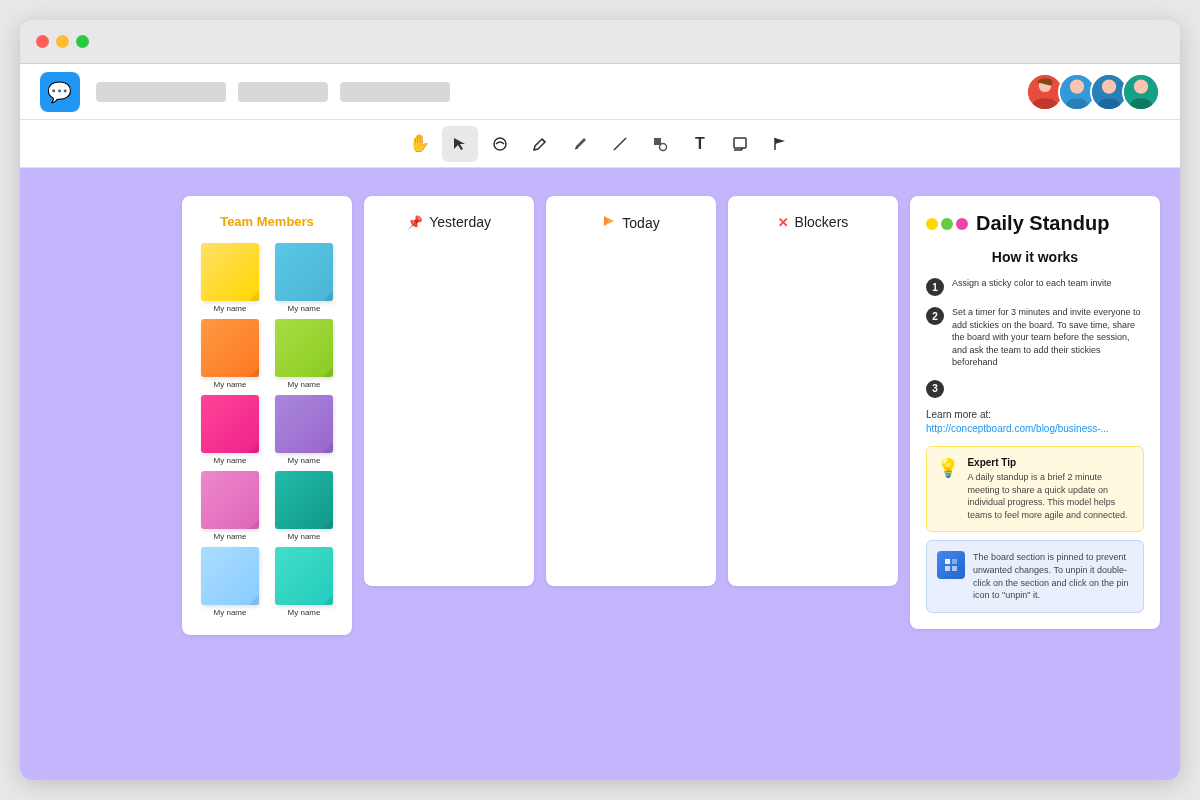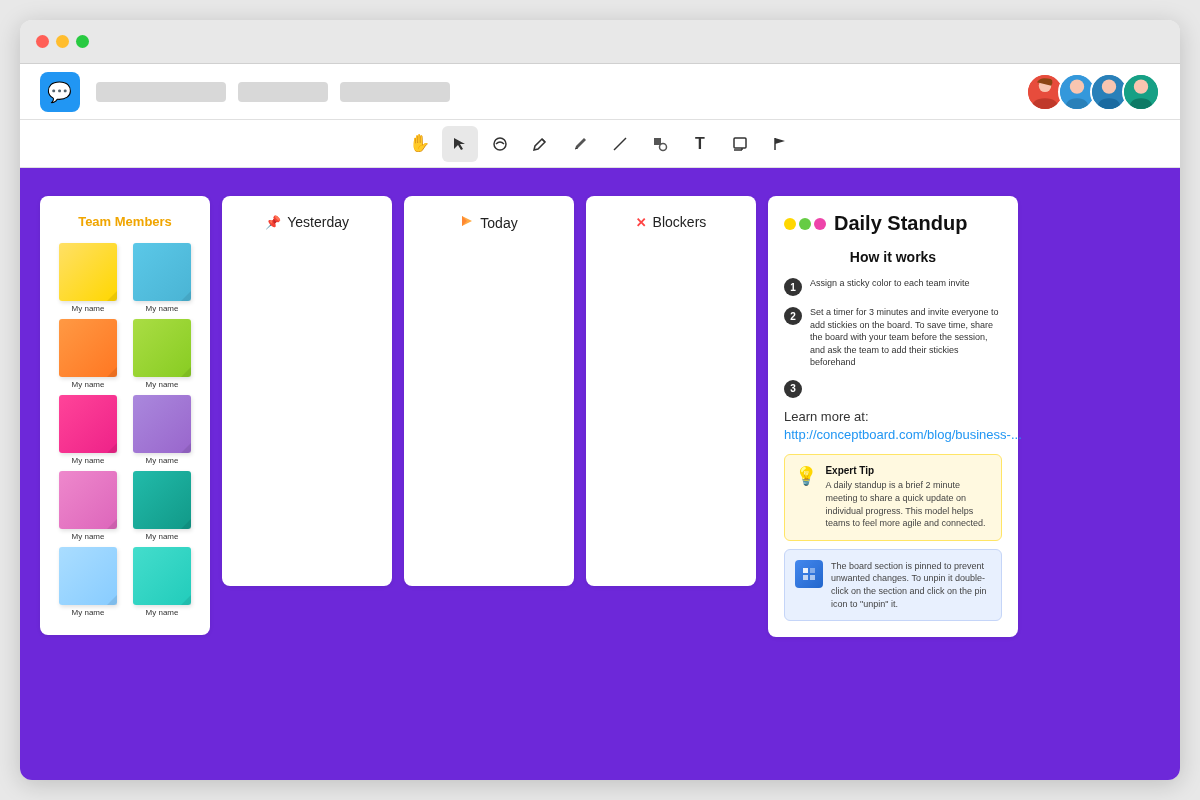--- a/index.html
+++ b/index.html
@@ -131,24 +131,24 @@
       border: none;
       background: transparent;
     }
     .tool-btn.active {
       background: #e8e8e8;
     }
 
     
     .canvas-area {
       flex: 1;
-      background: #6d28d9;
-      display: flex;
-      align-items: center;
-      justify-content: flex-start;
+      background: #c4b5fd;
+      display: flex;
+      align-items: center;
+      justify-content: flex-end;
       overflow: hidden;
     }
 
     .board {
       display: flex;
       gap: 12px;
       padding: 20px;
       height: 100%;
       align-items: flex-start;
       padding-top: 28px;
@@ -305,21 +305,21 @@
       flex-shrink: 0;
       margin-top: 1px;
     }
     .step-text {
       font-size: 9px;
       color: #333;
       line-height: 1.4;
     }
 
     .learn-more {
-      font-size: 13px;
+      font-size: 10px;
       color: #333;
       margin-top: 6px;
       margin-bottom: 10px;
       line-height: 1.4;
     }
     .learn-more a {
       color: #2196f3;
       text-decoration: none;
     }
 

